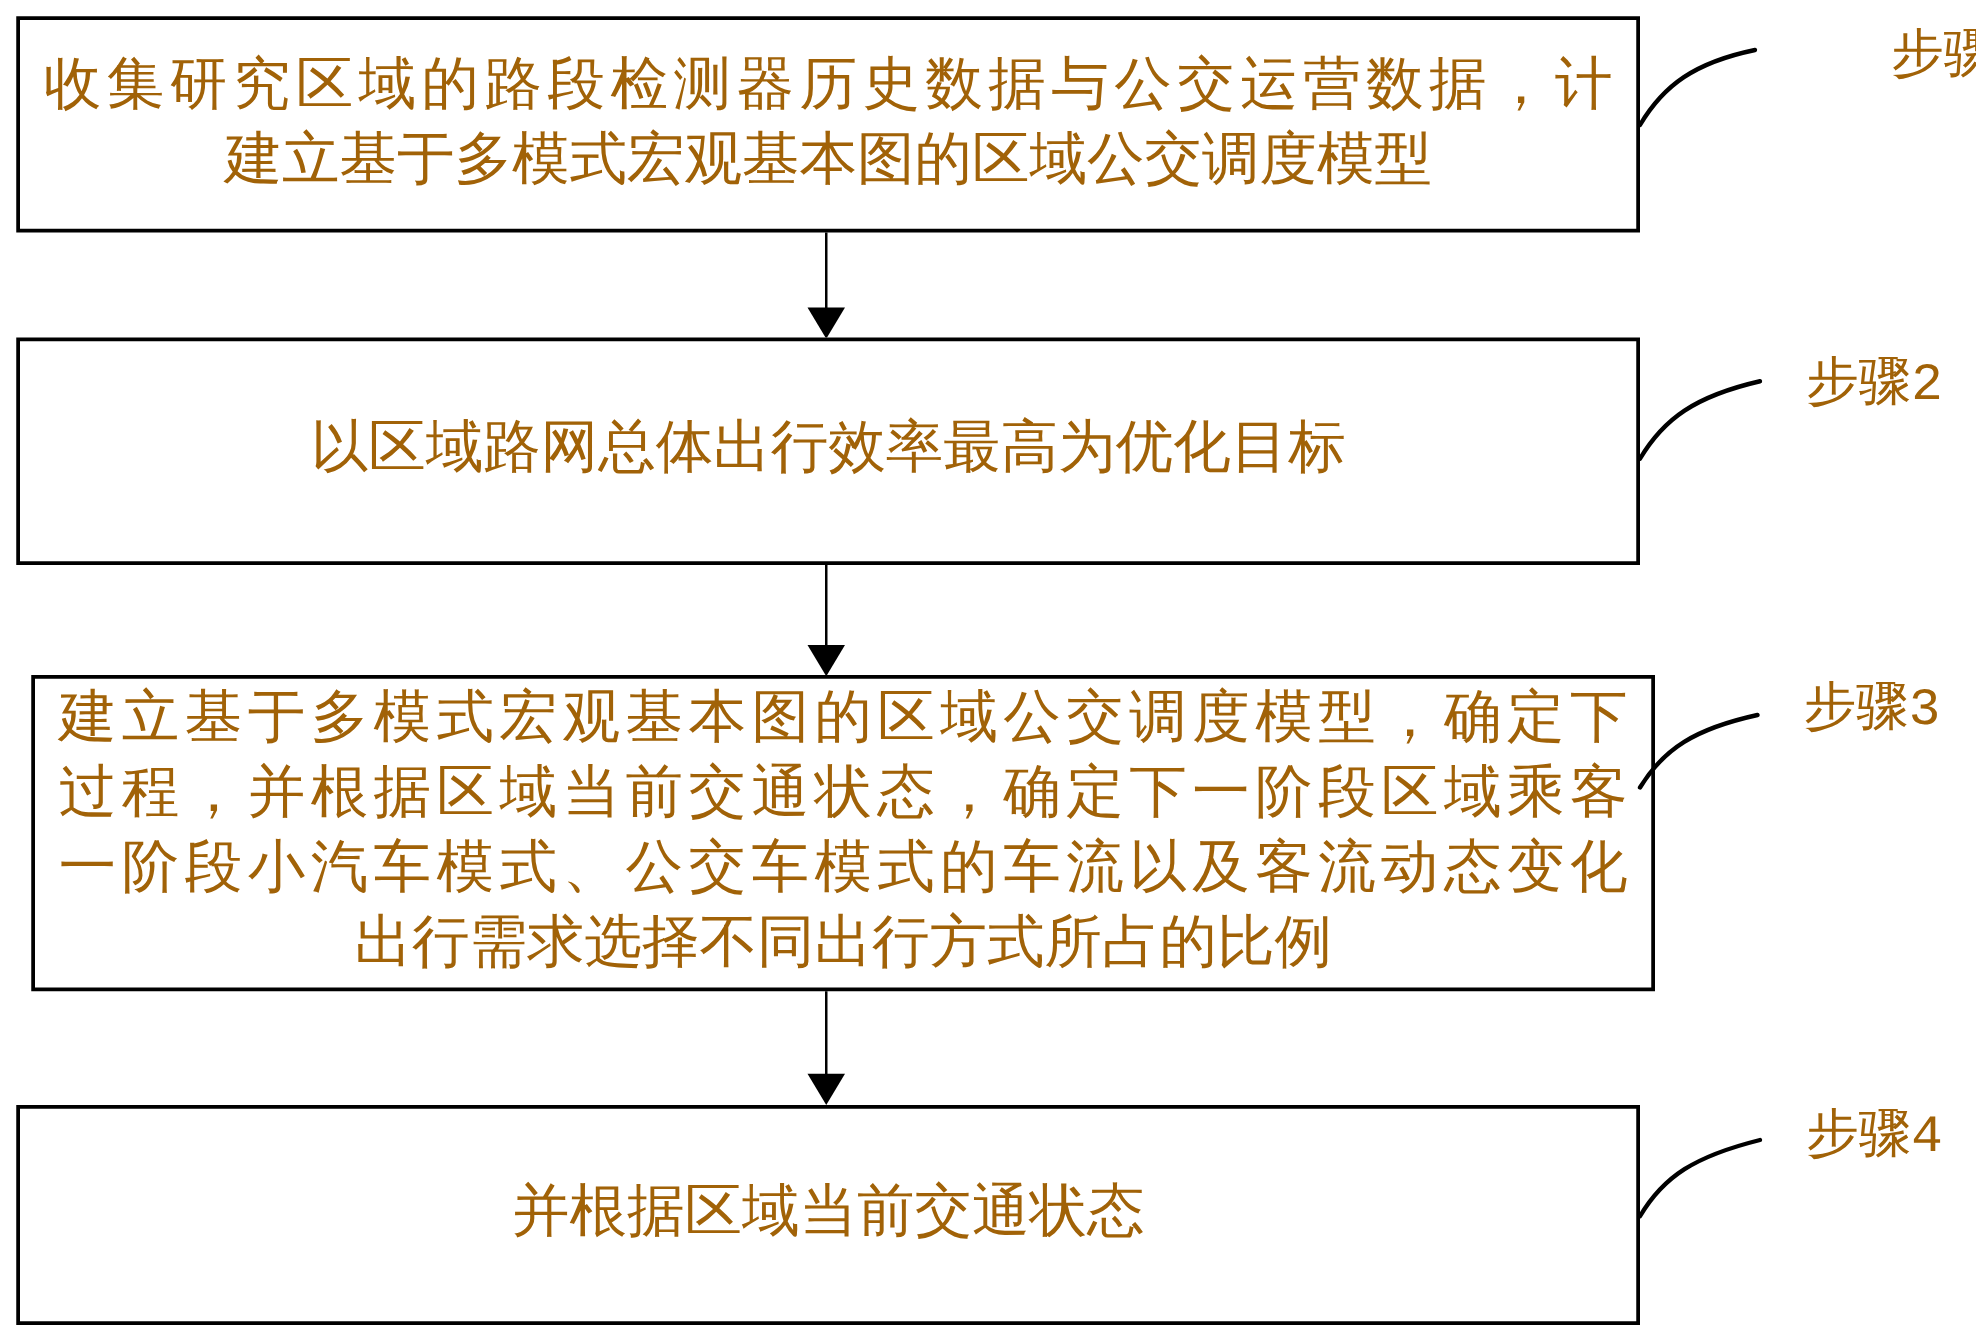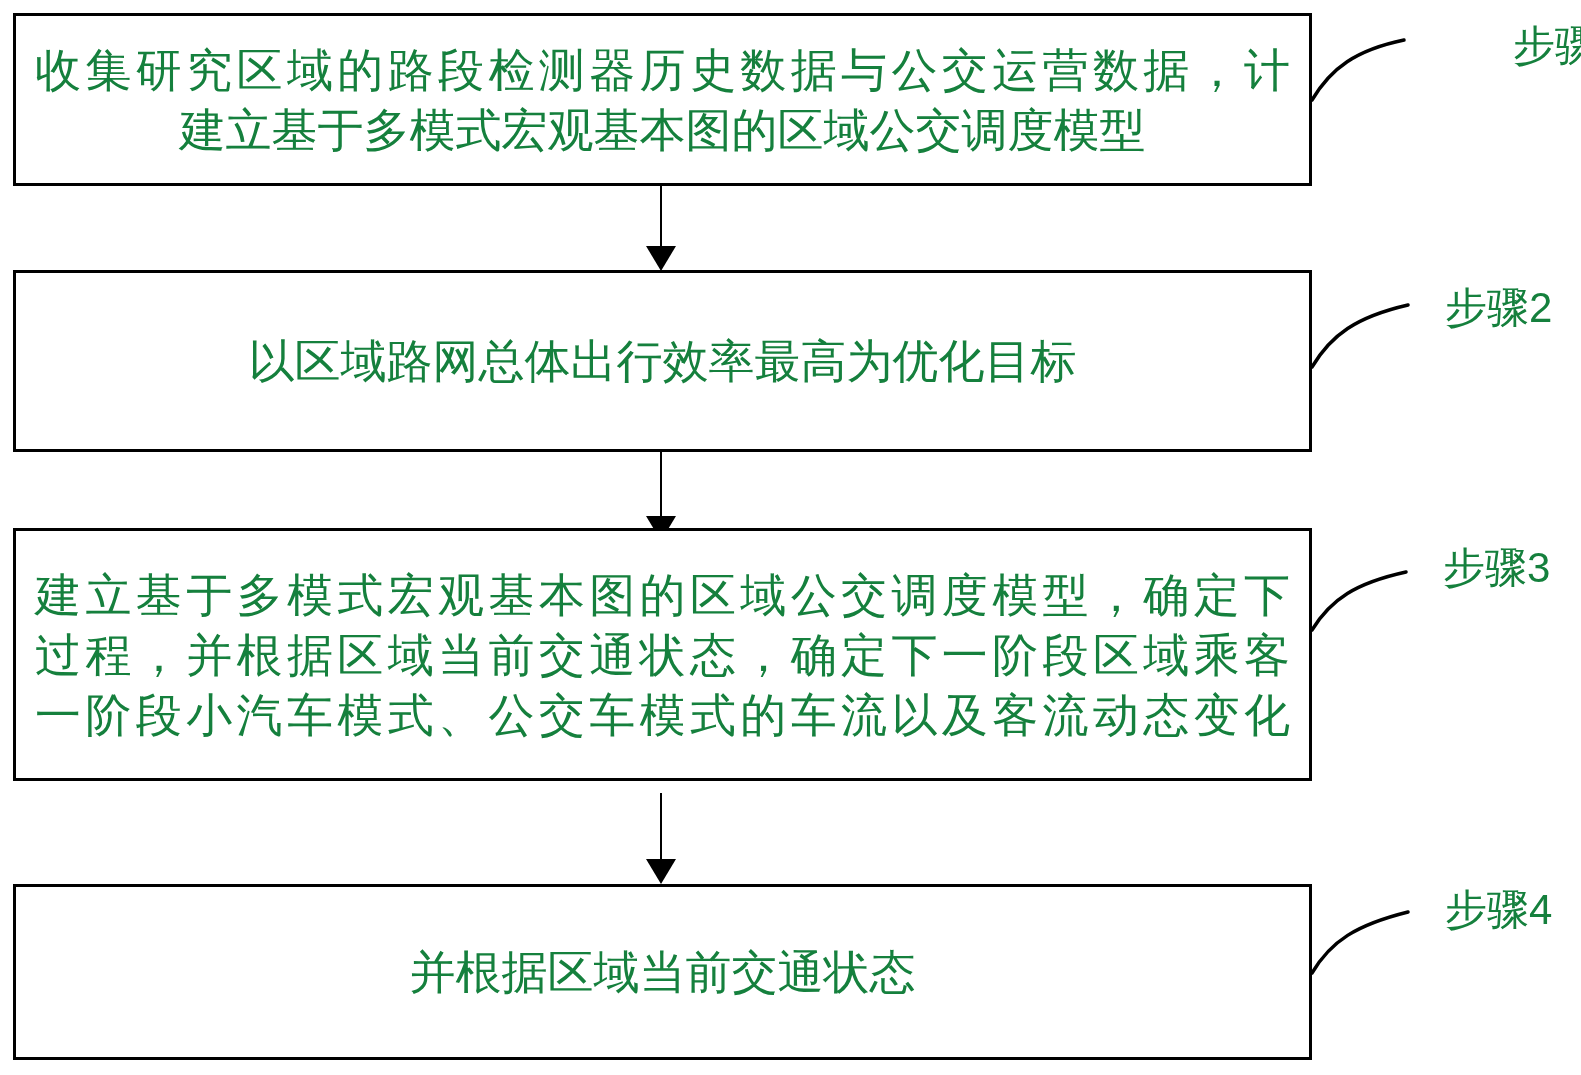--- a/index.html
+++ b/index.html
@@ -5,22 +5,22 @@
   html, body {
     margin: 0;
     padding: 0;
     background: #ffffff;
   }
   #canvas {
     position: relative;
     width: 1581px;
     height: 1075px;
     background: #ffffff;
-    font-family: Liberation Sans, sans-serif;
-    color: #15803d;
+    font-family: Liberation Mono, monospace;
+    color: #a16207;
     overflow: hidden;
   }
   .box {
     position: absolute;
     left: 13px;
     width: 1299px;
     border: 3px solid #000000;
     box-sizing: border-box;
     display: flex;
     flex-direction: column;
@@ -78,24 +78,25 @@
   <div class="arrow-shaft" style="left:660px; top:186px; height:62px;"></div>
   <div class="arrow-head" style="left:646px; top:246px;"></div>
 
   <div class="box" style="top:270px; height:182px;">
     <div class="tline last">以区域路网总体出行效率最高为优化目标</div>
   </div>
 
   <div class="arrow-shaft" style="left:660px; top:452px; height:66px;"></div>
   <div class="arrow-head" style="left:646px; top:516px;"></div>
 
-  <div class="box" style="top:528px; height:253px;">
+  <div class="box" style="top:540px; height:253px;margin-left:12px;">
     <div class="tline">建立基于多模式宏观基本图的区域公交调度模型，确定下</div>
     <div class="tline">过程，并根据区域当前交通状态，确定下一阶段区域乘客</div>
     <div class="tline">一阶段小汽车模式、公交车模式的车流以及客流动态变化</div>
+    <div class="tline last">出行需求选择不同出行方式所占的比例</div>
   </div>
 
   <div class="arrow-shaft" style="left:660px; top:793px; height:68px;"></div>
   <div class="arrow-head" style="left:646px; top:859px;"></div>
 
   <div class="box" style="top:884px; height:176px;">
     <div class="tline last">并根据区域当前交通状态</div>
   </div>
 
   <svg id="leader-svg" width="1581" height="1075" viewBox="0 0 1581 1075">

